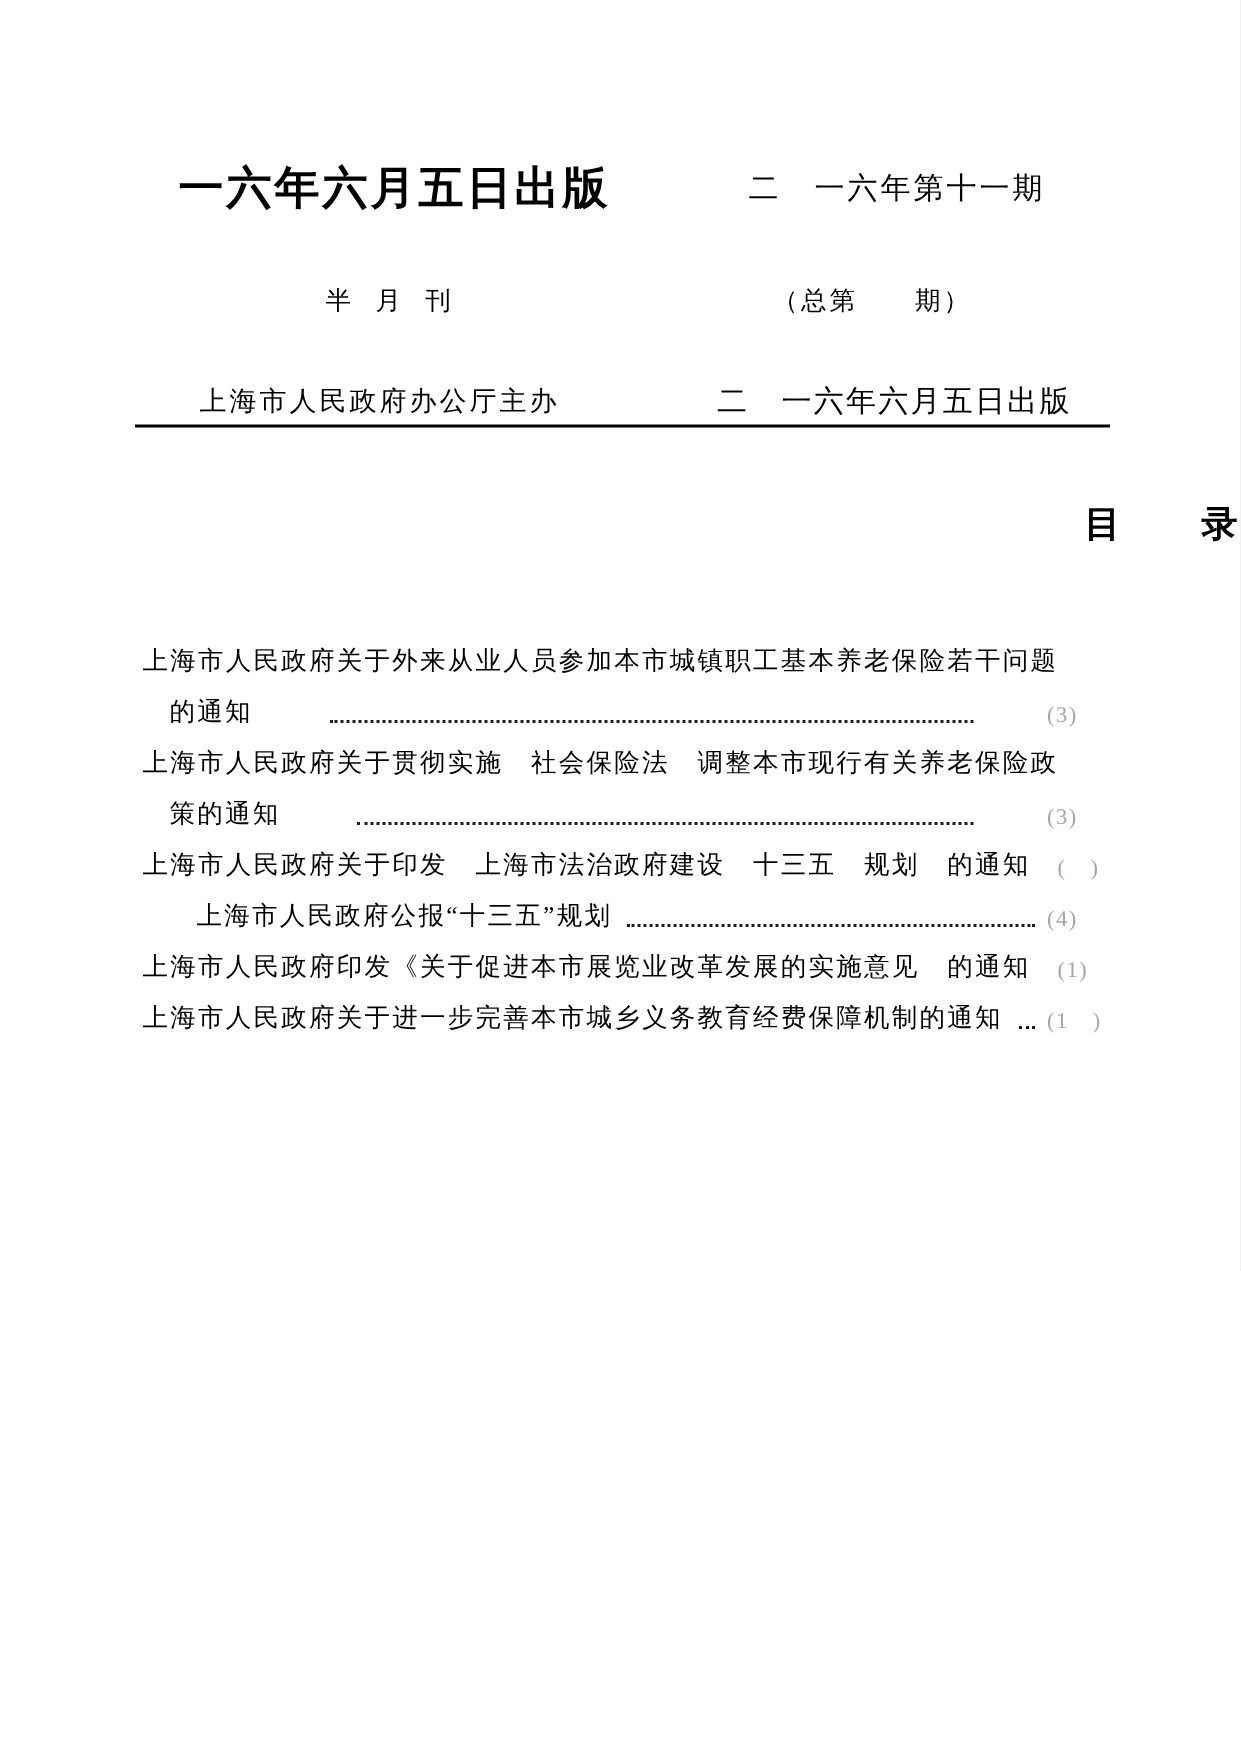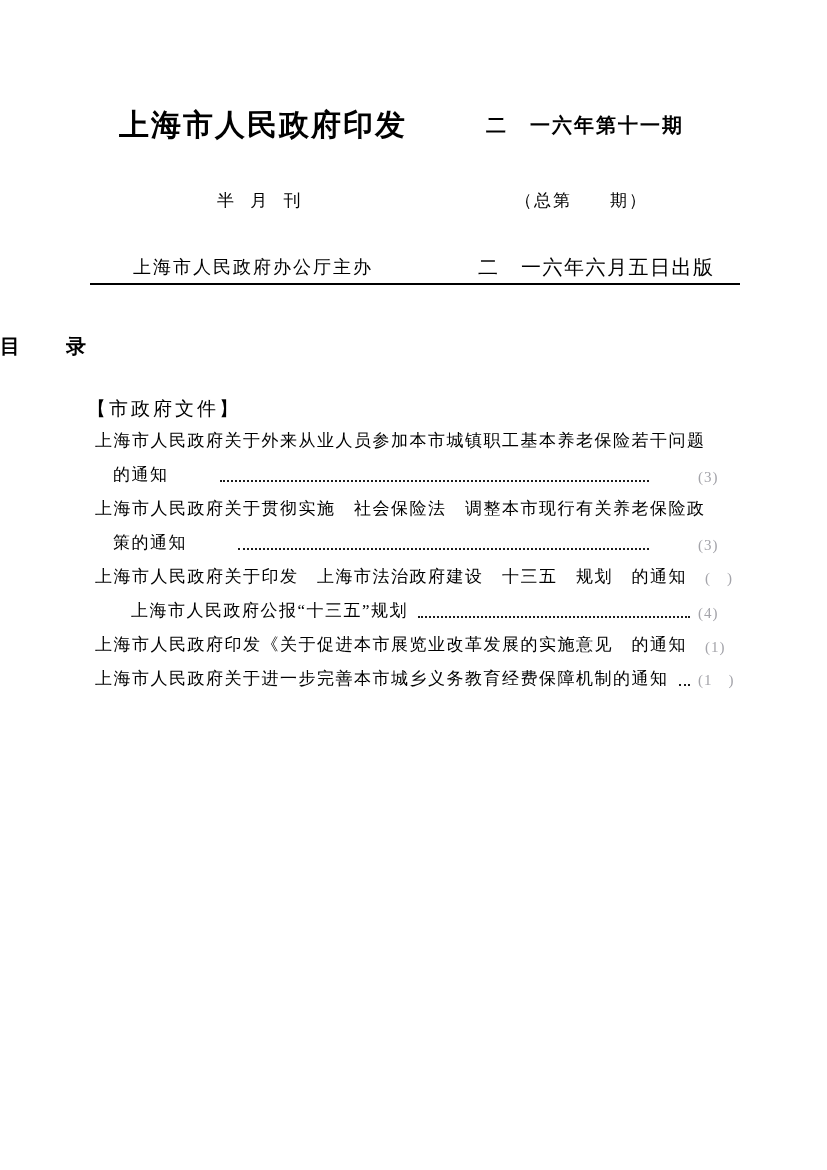--- a/index.html
+++ b/index.html
@@ -18,24 +18,23 @@
   }
   .abs { position: absolute; white-space: pre; }
 
   .masthead-title {
     left: 119px; top: 105px;
     font-size: 30px;
     font-weight: bold;
     letter-spacing: 2px;
   }
   .masthead-issue {
-    left: 486px; top: 112px;
+    left: 499px; top: 112px;
     font-size: 20px;
     letter-spacing: 2px;
-    font-weight: bold;
   }
   .masthead-periodicity {
     left: 217px; top: 189px;
     font-size: 17px;
     letter-spacing: 6px;
     font-style: normal;
   }
   .masthead-total {
     left: 515px; top: 189px;
     font-size: 17px;
@@ -52,22 +51,22 @@
     letter-spacing: 1.5px;
   }
   .header-rule {
     position: absolute;
     left: 90px; right: 87px; top: 283px;
     height: 2px;
     background: #000;
   }
   .toc-heading {
     left: 0; right: 0; top: 333px;
-    text-align: left;
-    font-size: 20px;
+    text-align: right;
+    font-size: 24px;
     font-weight: bold;
     letter-spacing: 2px;
     white-space: pre;
     position: absolute;
   }
   .toc-section {
     left: 87px; top: 396px;
     font-size: 19px;
     letter-spacing: 3px;
   }
@@ -102,34 +101,33 @@
   }
   .indent-0 { padding-left: 0; }
   .indent-1 { padding-left: 18px; gap: 41px; }
   .indent-2 { padding-left: 36px; }
 </style>
 </head>
 <body>
 
 <div class="page">
 
-  <div class="abs masthead-title">上海市人民政府印发</div>
+  <div class="abs masthead-title">一六年六月五日出版</div>
   <div class="abs masthead-issue">二　一六年第十一期</div>
 
   <div class="abs masthead-periodicity">半 月 刊</div>
   <div class="abs masthead-total">（总第　　期）</div>
 
   <div class="abs masthead-pubdate">二　一六年六月五日出版</div>
   <div class="abs masthead-organizer">上海市人民政府办公厅主办</div>
 
   <div class="header-rule"></div>
 
   <div class="toc-heading">目　　录</div>
 
-  <div class="abs toc-section">【市政府文件】</div>
 
   <div class="toc-list">
       <div class="toc-line indent-0"><span class="toc-text">上海市人民政府关于外来从业人员参加本市城镇职工基本养老保险若干问题</span></div>
       <div class="toc-line indent-1"><span class="toc-text">的通知</span><span class="leader"></span><span class="pageno">(3)</span></div>
       <div class="toc-line indent-0"><span class="toc-text">上海市人民政府关于贯彻实施　社会保险法　调整本市现行有关养老保险政</span></div>
       <div class="toc-line indent-1"><span class="toc-text">策的通知</span><span class="leader"></span><span class="pageno">(3)</span></div>
       <div class="toc-line indent-0"><span class="toc-text">上海市人民政府关于印发　上海市法治政府建设　十三五　规划　的通知</span><span class="leader"></span><span class="pageno">(　)</span></div>
       <div class="toc-line indent-2"><span class="toc-text">上海市人民政府公报“十三五”规划</span><span class="leader"></span><span class="pageno">(4)</span></div>
       <div class="toc-line indent-0"><span class="toc-text">上海市人民政府印发《关于促进本市展览业改革发展的实施意见　的通知</span><span class="leader"></span><span class="pageno">(1)</span></div>
       <div class="toc-line indent-0"><span class="toc-text">上海市人民政府关于进一步完善本市城乡义务教育经费保障机制的通知</span><span class="leader"></span><span class="pageno">(1　)</span></div>

